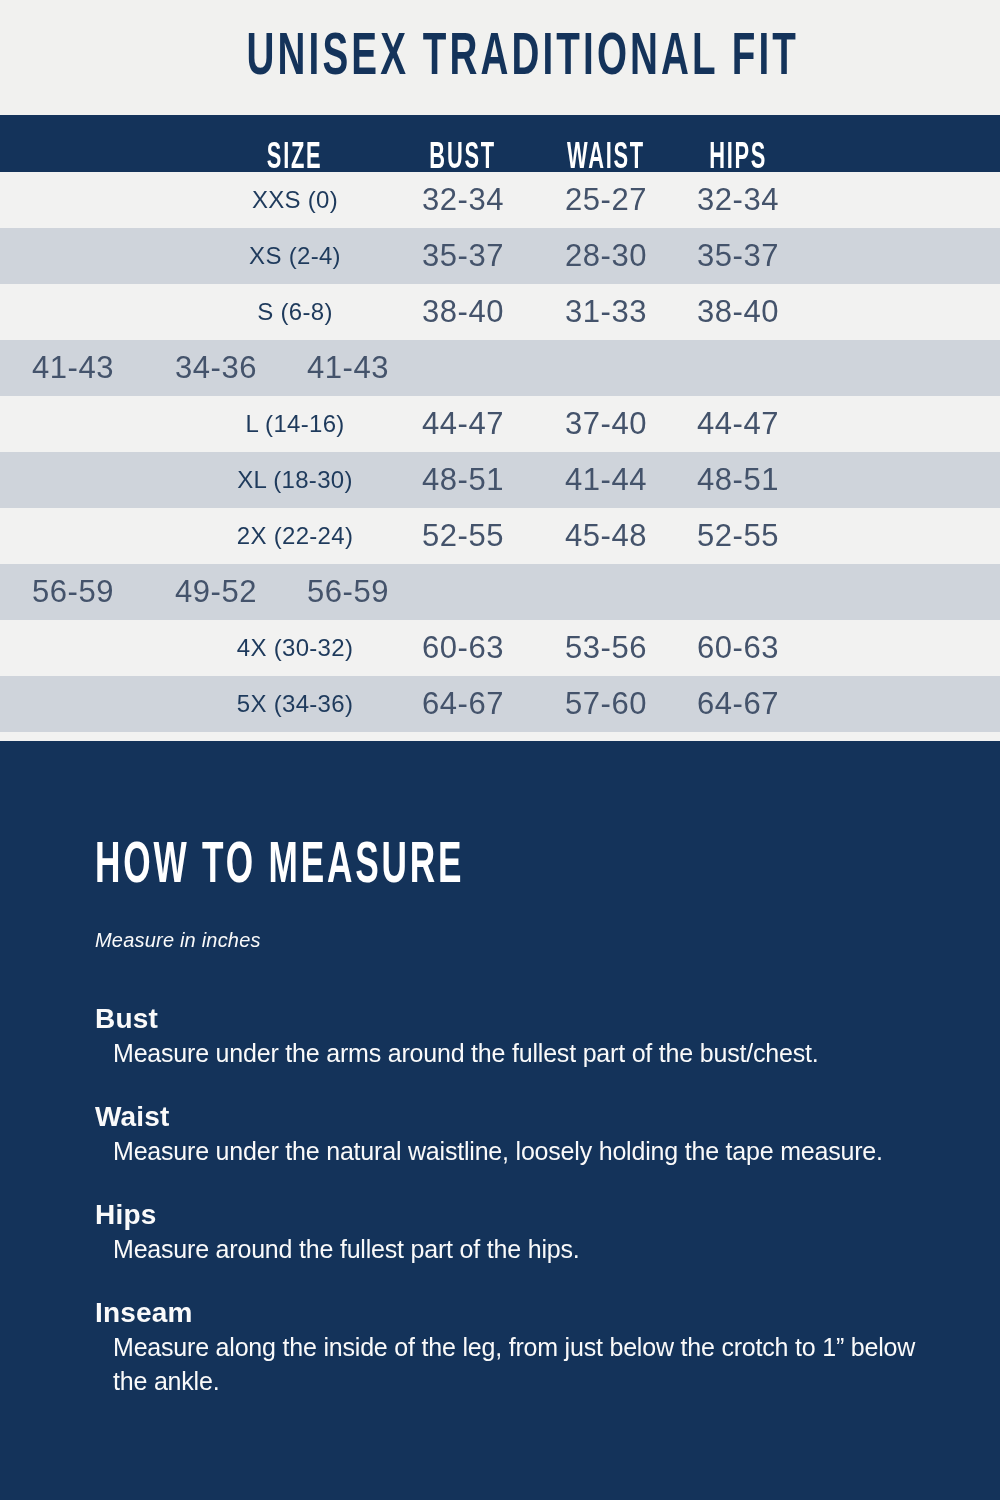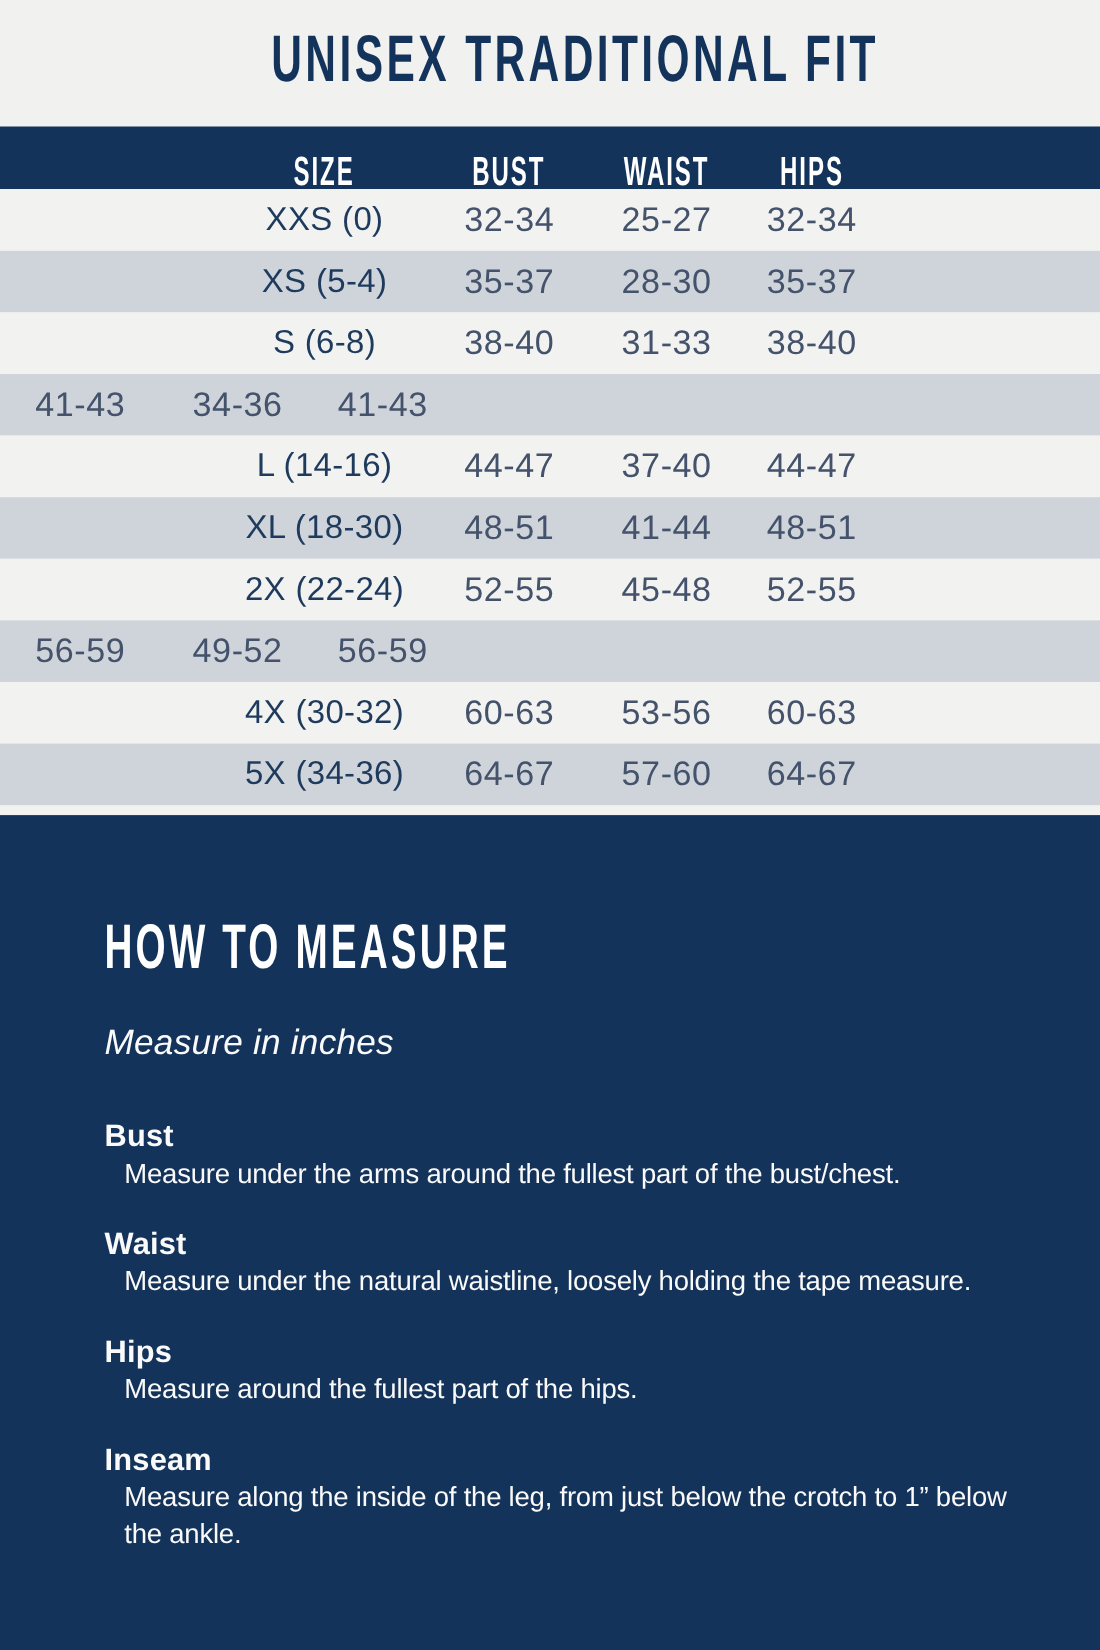--- a/index.html
+++ b/index.html
@@ -65,21 +65,21 @@
   .hcell span {
     display: inline-block;
     font-size: 28px;
     font-weight: 700;
     letter-spacing: 0.08em;
     color: #FFFFFF;
     transform: scale(0.78, 1.32);
     white-space: nowrap;
   }
   .size-cell {
-    font-size: 30px;
+    font-size: 24px;
     color: var(--size-text);
     letter-spacing: 0.3px;
     white-space: nowrap;
   }
   .num-cell {
     font-size: 31px;
     color: var(--num-text);
     letter-spacing: 0.5px;
     white-space: nowrap;
   }
@@ -96,21 +96,21 @@
     font-size: 44px;
     font-weight: 700;
     letter-spacing: 0.08em;
     color: #FFFFFF;
     white-space: nowrap;
     transform: scale(0.80, 1.30);
     transform-origin: left center;
   }
   .note {
     margin: 42px 0 0 0;
-    font-size: 32px;
+    font-size: 20px;
     font-style: italic;
     letter-spacing: 0.2px;
   }
   .m-items { margin-top: 50px; max-width: 870px; }
   .m-item + .m-item { margin-top: 30px; }
   .m-label {
     font-size: 28px;
     font-weight: 700;
     line-height: 34px;
     letter-spacing: 0.2px;
@@ -140,21 +140,21 @@
     </div>
 
     <div class="rows">
       <div class="row">
         <div class="c1 size-cell">XXS (0)</div>
         <div class="c2 num-cell">32-34</div>
         <div class="c3 num-cell">25-27</div>
         <div class="c4 num-cell">32-34</div>
       </div>
       <div class="row">
-        <div class="c1 size-cell">XS (5-4)</div>
+        <div class="c1 size-cell">XS (2-4)</div>
         <div class="c2 num-cell">35-37</div>
         <div class="c3 num-cell">28-30</div>
         <div class="c4 num-cell">35-37</div>
       </div>
       <div class="row">
         <div class="c1 size-cell">S (6-8)</div>
         <div class="c2 num-cell">38-40</div>
         <div class="c3 num-cell">31-33</div>
         <div class="c4 num-cell">38-40</div>
       </div>

